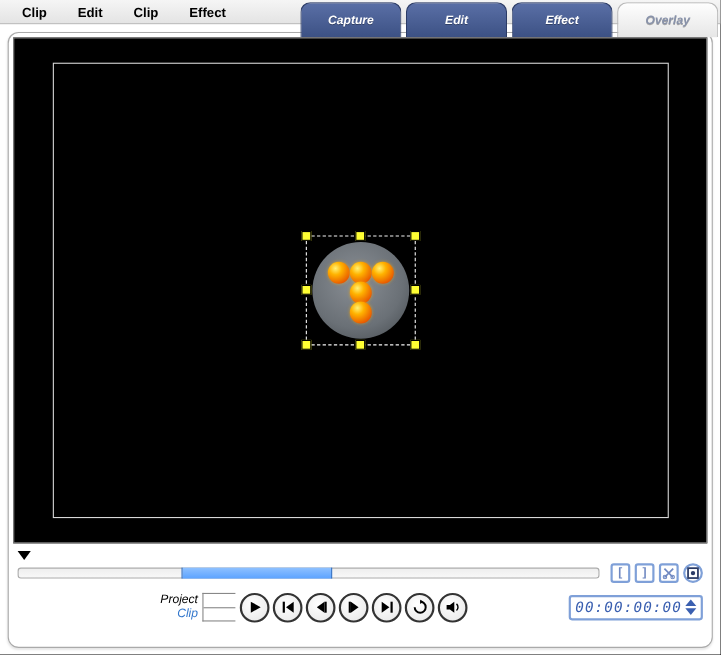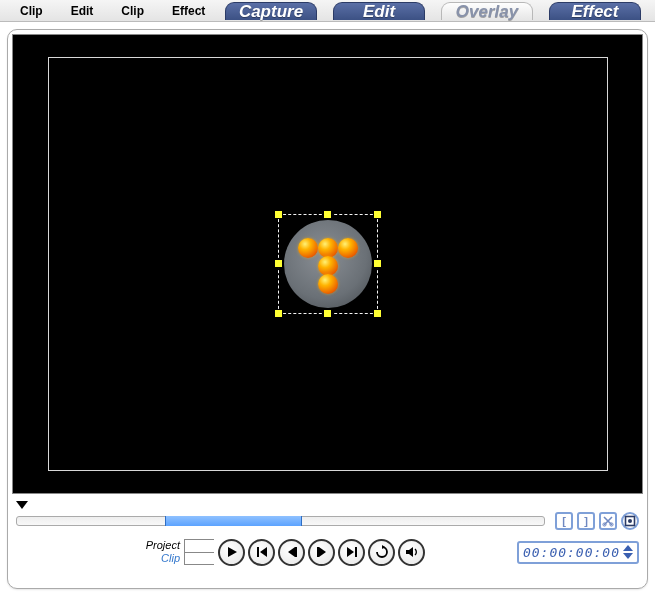--- a/index.html
+++ b/index.html
@@ -2,21 +2,21 @@
 <html><head>
 <meta charset="utf-8">
 <style>
   * { box-sizing: border-box; margin: 0; padding: 0; }
   body { font-family: Arial, Helvetica, sans-serif; font-size: 12px; background: #fff; width: 655px; height: 595px; overflow: hidden; }
   
   .menubar { display: flex; height: 22px; background: linear-gradient(#f5f5f5,#e4e4e4); border-bottom: 1px solid #bbb; }
   .menu-left { display: flex; align-items: center; padding-left: 6px; }
   .menu-item { padding: 2px 14px; font-style: normal; color: #000; cursor: default; font-weight: bold; font-size: 12px; }
   .menu-right { display: flex; margin-left: auto; }
-  .capsule { display:flex; align-items:center; justify-content:center; min-width: 92px; height:18px; margin:2px 14px 0 2px; border-radius: 9px 9px 0 0; background: linear-gradient(#5a6fa6,#3c5184); color:#fff; font-style: italic; font-weight:bold; font-size:17px; text-shadow:0 1px 0 rgba(0,0,0,.3); border:1px solid #2b3b66; border-bottom:none; cursor:pointer; }
+  .capsule { display:flex; align-items:center; justify-content:center; min-width: 92px; height:32px; margin:2px 2px 0 2px; border-radius: 9px 9px 0 0; background: linear-gradient(#5a6fa6,#3c5184); color:#fff; font-style: italic; font-weight:bold; font-size:11px; text-shadow:0 1px 0 rgba(0,0,0,.3); border:1px solid #2b3b66; border-bottom:none; cursor:pointer; }
   .capsule.active { background: linear-gradient(#fefefe,#e6e6e6); color:#8892aa; border-color:#b8b8b8; }
   
   .window-frame { margin: 7px 7px 0 7px; border:1px solid #aaa; border-radius:10px; background:#fff; padding:4px; height: 560px; display:flex; flex-direction:column; box-shadow: inset 0 1px 0 #fff, 0 1px 2px rgba(0,0,0,.1); }
   
   .viewport-outer { background:#000; flex:0 0 460px; border:1px solid #888; display:flex; align-items:center; justify-content:center; }
   .safe-frame { width: 560px; height: 414px; border:1px solid #d8d8d8; display:flex; align-items:center; justify-content:center; }
   
   .overlay-obj { width:100px; height:100px; border:1px dashed #f4f4f4; display:flex; align-items:center; justify-content:center; position:relative; }
   .overlay-obj .handle { position:absolute; width:9px; height:9px; background:#ffff33; border:1px solid #000; }
   .h-tl{top:-5px;left:-5px}.h-tm{top:-5px;left:50%;margin-left:-5px}.h-tr{top:-5px;right:-5px}
@@ -58,22 +58,22 @@
 <div class="menubar">
   <div class="menu-left">
     <div class="menu-item">Clip</div>
     <div class="menu-item">Edit</div>
     <div class="menu-item">Clip</div>
     <div class="menu-item">Effect</div>
   </div>
   <div class="menu-right">
     <div class="capsule">Capture</div>
     <div class="capsule">Edit</div>
+    <div class="capsule">Effect</div>
     <div class="capsule active">Overlay</div>
-    <div class="capsule">Effect</div>
   </div>
 </div>
 
 <div class="window-frame">
   <div class="viewport-outer">
     <div class="safe-frame">
       <div class="overlay-obj">
         <div class="handle h-tl"></div>
         <div class="handle h-tm"></div>
         <div class="handle h-tr"></div>

